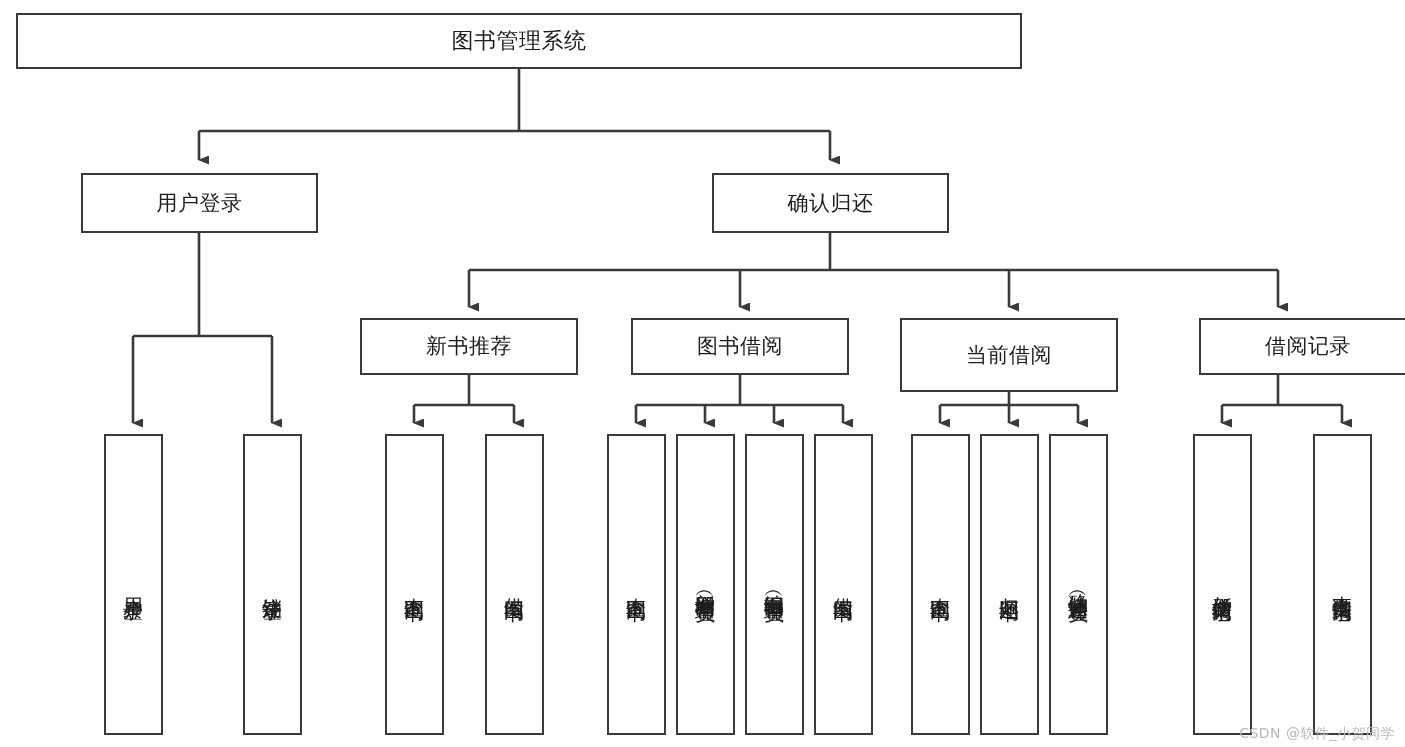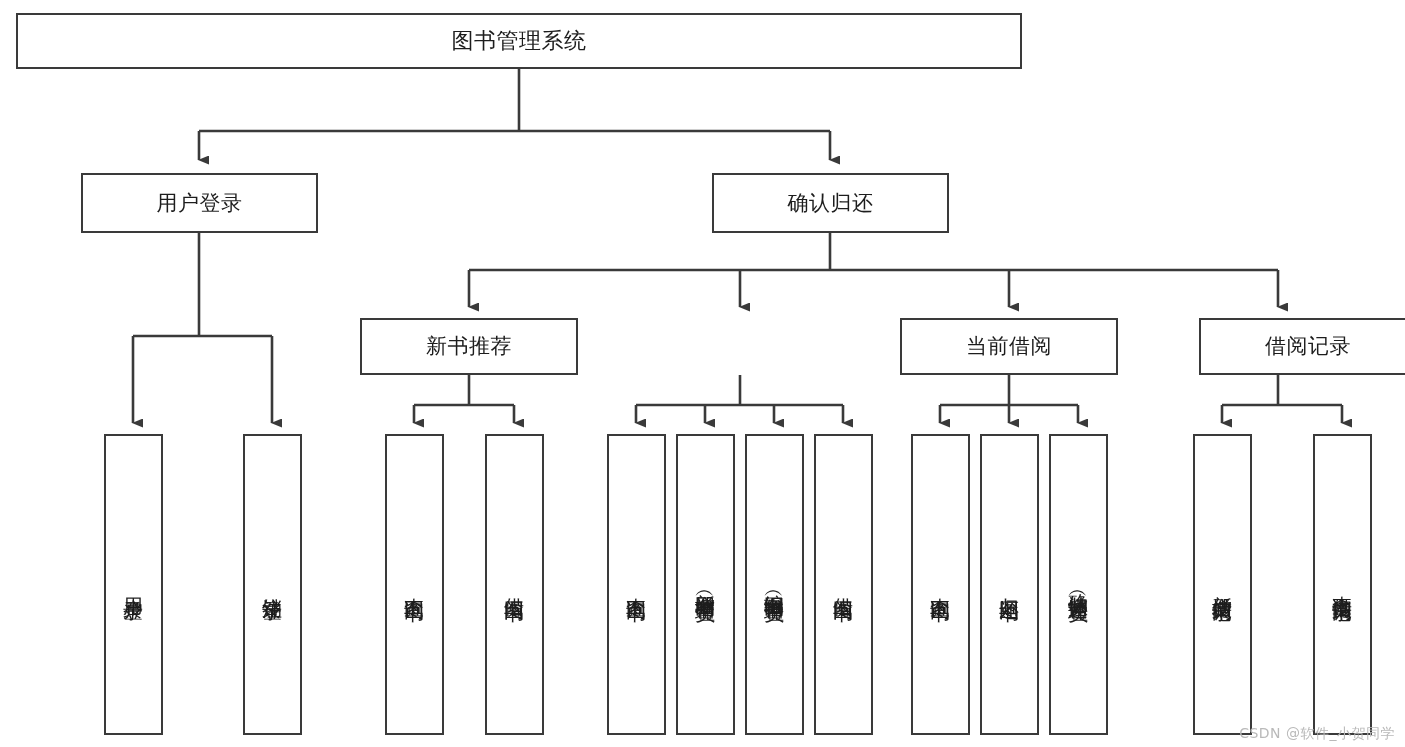--- a/index.html
+++ b/index.html
@@ -136,21 +136,24 @@
   <div class="node h" style="left:81px; top:173px; width:237px; height:60px;">
     <span class="node-label">用户登录</span>
   </div>
   <div class="node h" style="left:712px; top:173px; width:237px; height:60px;">
     <span class="node-label">确认归还</span>
   </div>
 
   <div class="node h" style="left:360px; top:318px; width:218px; height:57px;">
     <span class="node-label">新书推荐</span>
   </div>
-  <div class="node h" style="left:900px; top:318px; width:218px; height:57px;">
+  <div class="node h" style="left:631px; top:318px; width:218px; height:57px;">
+    <span class="node-label">图书借阅</span>
+  </div>
+  <div class="node h" style="left:900px; top:318px; width:218px; height:74px;">
     <span class="node-label">当前借阅</span>
   </div>
   <div class="node h" style="left:1199px; top:318px; width:218px; height:57px;">
     <span class="node-label">借阅记录</span>
   </div>
 
   <div class="node v" style="left:104px; top:434px; width:59px; height:301px;">
     <span class="node-label">用户登录</span>
   </div>
   <div class="node v" style="left:243px; top:434px; width:59px; height:301px;">

